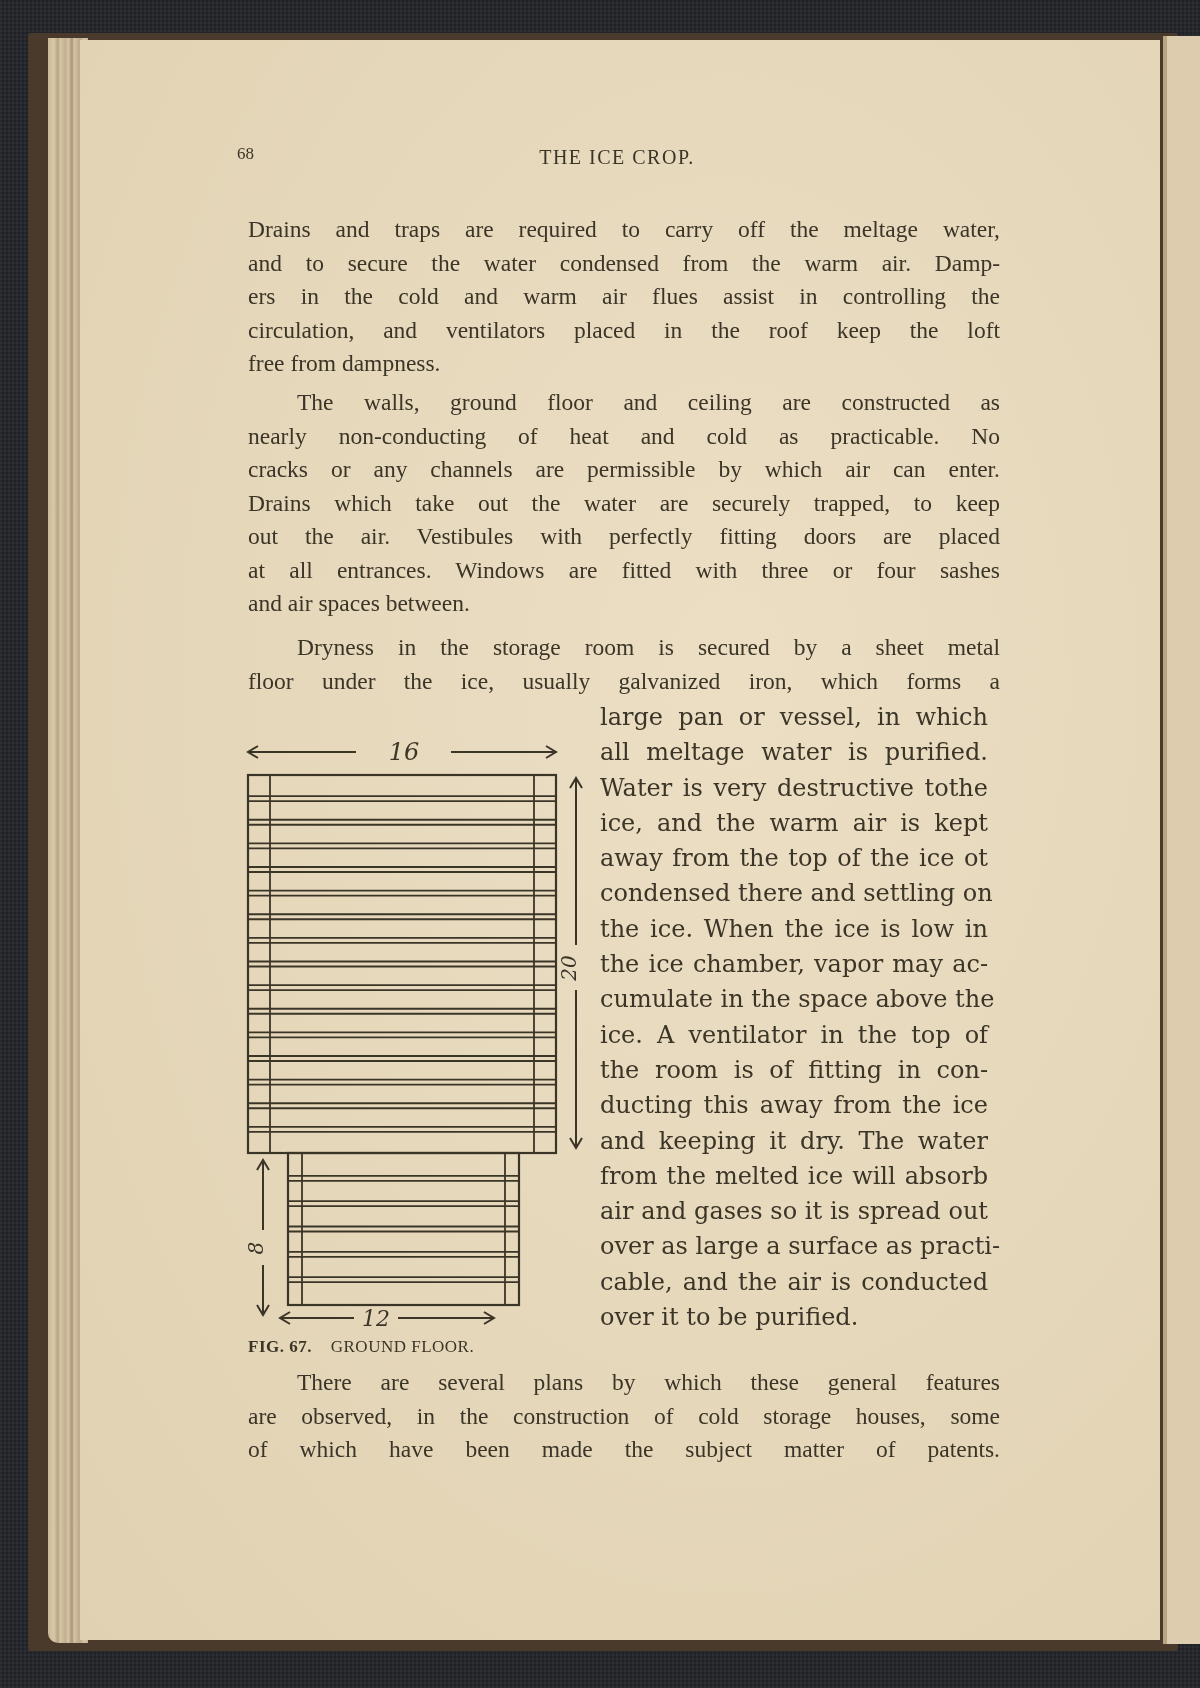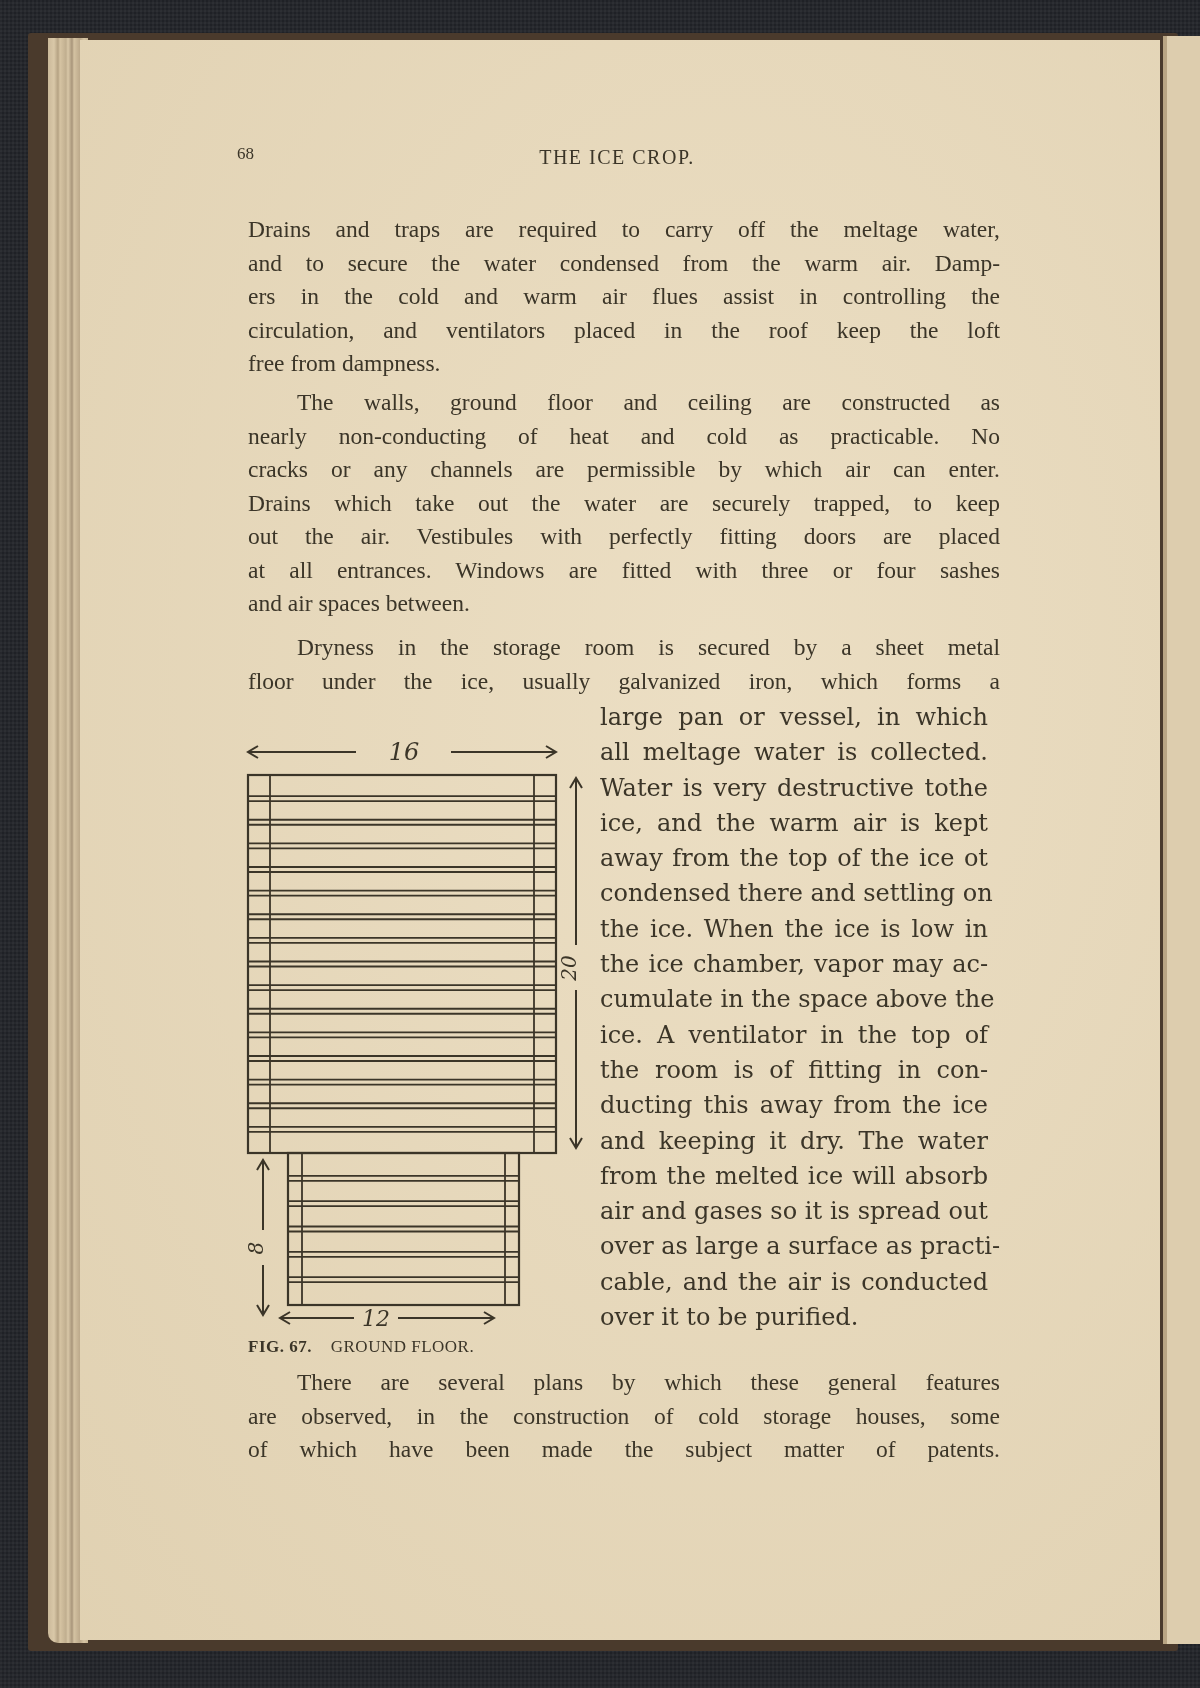--- a/index.html
+++ b/index.html
@@ -103,21 +103,21 @@
   <span class="line last">and air spaces between.</span>
 </div>
 
 <div class="body-text" style="top:631px;">
   <span class="line indent">Dryness in the storage room is secured by a sheet metal</span>
   <span class="line">floor under the ice, usually galvanized iron, which forms a</span>
 </div>
 
 <div class="side-text" style="top:700px;">
   <span class="line">large pan or vessel, in which</span>
-  <span class="line">all meltage water is collected.</span>
+  <span class="line">all meltage water is purified.</span>
   <span class="line">Water is very destructive tothe</span>
   <span class="line">ice, and the warm air is kept</span>
   <span class="line">away from the top of the ice ot</span>
   <span class="line">condensed there and settling on</span>
   <span class="line">the ice.  When the ice is low in</span>
   <span class="line">the ice chamber, vapor may ac-</span>
   <span class="line">cumulate in the space above the</span>
   <span class="line">ice.  A ventilator in the top of</span>
   <span class="line">the room is of fitting in con-</span>
   <span class="line">ducting this away from the ice</span>

